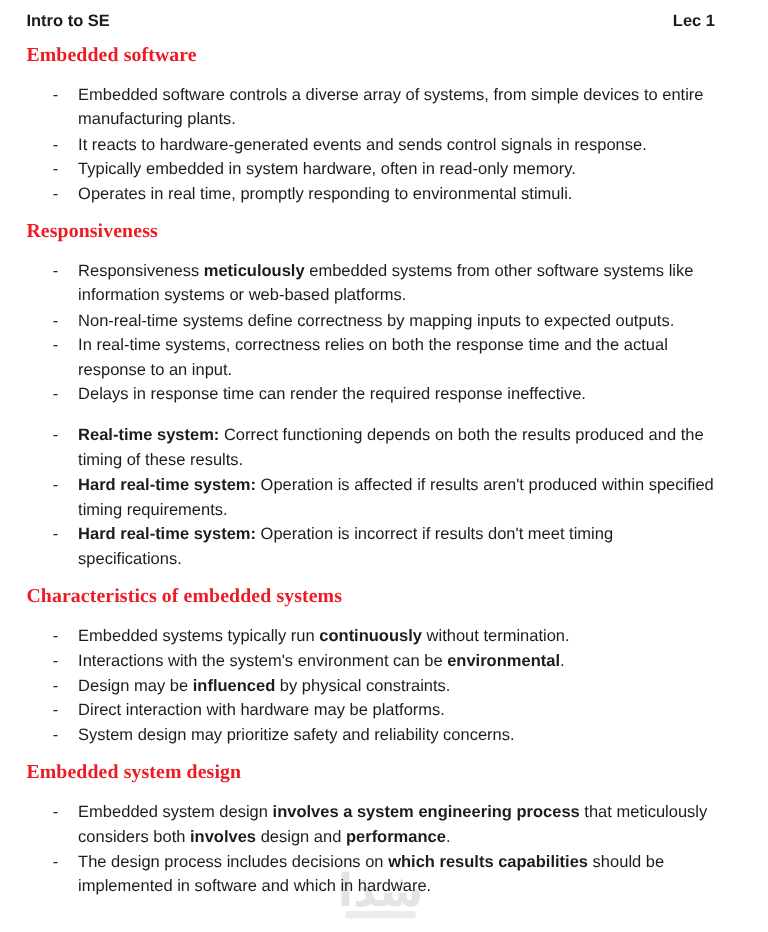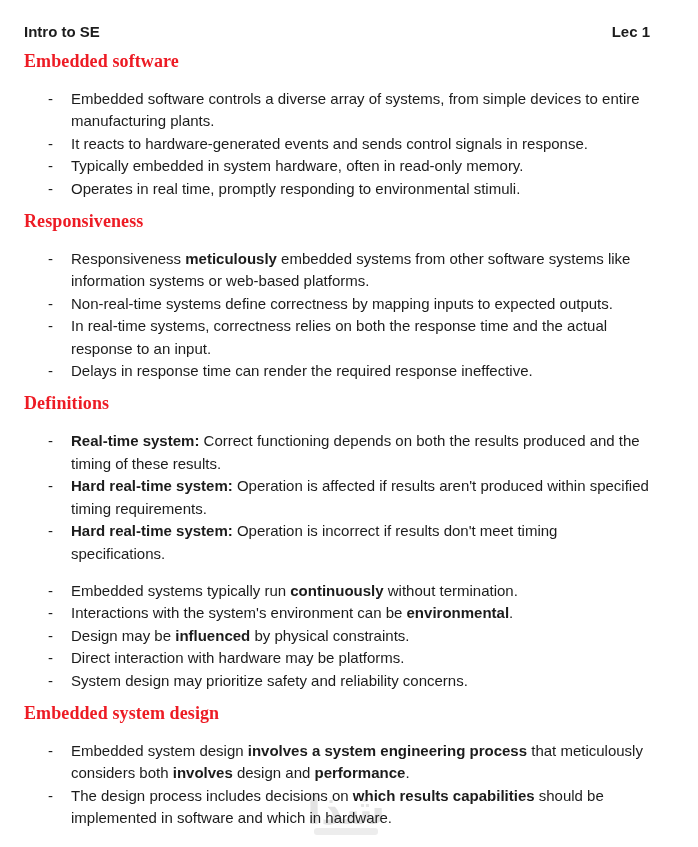--- a/index.html
+++ b/index.html
@@ -10,21 +10,21 @@
   .page {
     position: relative; width: 698px; height: 847px; box-sizing: border-box;
     background: #ffffff;
   }
   .content {
     position: relative; z-index: 1;
     padding: 12px 48px 0 24px;
   }
   .doc-header {
     display: flex; justify-content: space-between; align-items: baseline;
-    font-size: 15px; font-weight: 700; line-height: 16px; color: var(--text, #1c1c1c); margin-top: 12px;
+    font-size: 15px; font-weight: 700; line-height: 16px; color: var(--text, #1c1c1c);
   }
   section h2 {
     color: var(--accent, #ed1b24);
     font-size: 18px; line-height: 24px; font-weight: 700;
     margin: 9px 0 0 0; letter-spacing: 0.1px; font-family: Liberation Serif, serif;
   }
   section ul {
     list-style: none; margin: 15px 0 0 0; padding: 0 0 0 24px;
     color: var(--text, #1c1c1c);
   }
@@ -99,37 +99,37 @@
               <span class="dash">-</span>
               <span class="li-text"><span>In real-time systems, correctness relies on both the response time and the actual response to an input.</span></span>
             </li>
             <li>
               <span class="dash">-</span>
               <span class="li-text"><span>Delays in response time can render the required response ineffective.</span></span>
             </li>
           </ul>
         </section>
         <section>
-          <h2>Definitions</h2>
           <ul>
             <li>
               <span class="dash">-</span>
               <span class="li-text"><b>Real-time system:</b><span> Correct functioning depends on both the results produced and the timing of these results.</span></span>
             </li>
             <li>
               <span class="dash">-</span>
               <span class="li-text"><b>Hard real-time system:</b><span> Operation is affected if results aren't produced within specified timing requirements.</span></span>
             </li>
             <li>
               <span class="dash">-</span>
               <span class="li-text"><b>Hard real-time system:</b><span> Operation is incorrect if results don't meet timing specifications.</span></span>
             </li>
           </ul>
         </section>
         <section>
+          <h2>Characteristics of embedded systems</h2>
           <ul>
             <li>
               <span class="dash">-</span>
               <span class="li-text"><span>Embedded systems typically run </span><b>continuously</b><span> without termination.</span></span>
             </li>
             <li>
               <span class="dash">-</span>
               <span class="li-text"><span>Interactions with the system's environment can be </span><b>environmental</b><span>.</span></span>
             </li>
             <li>

